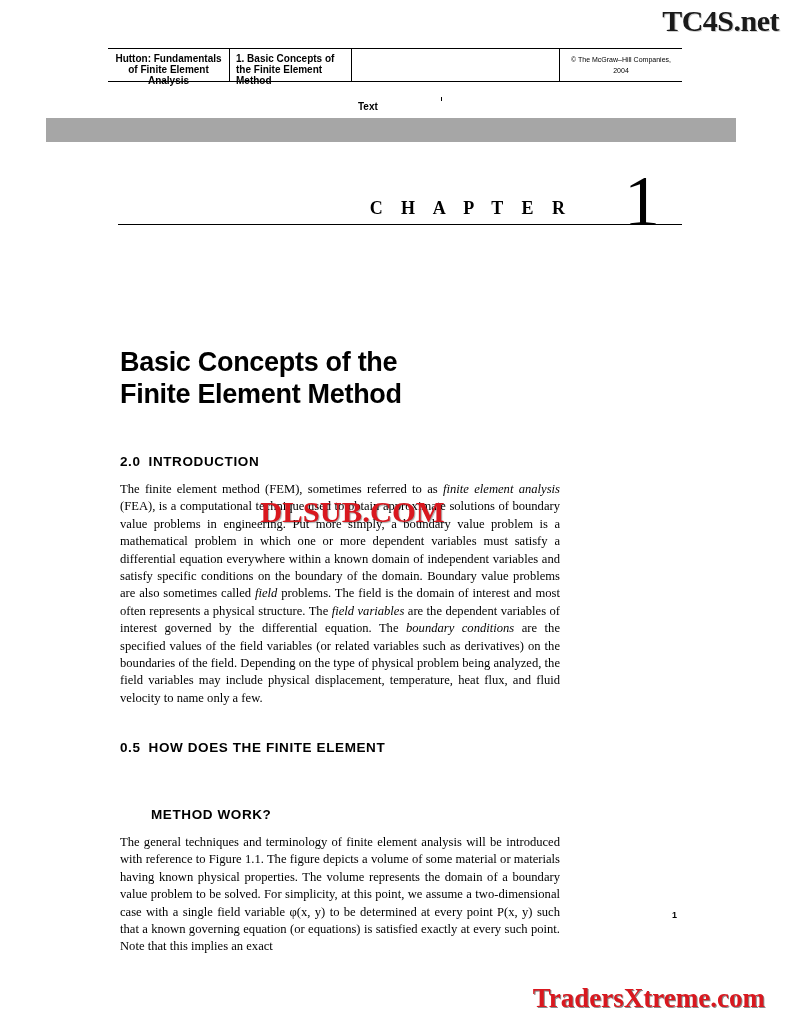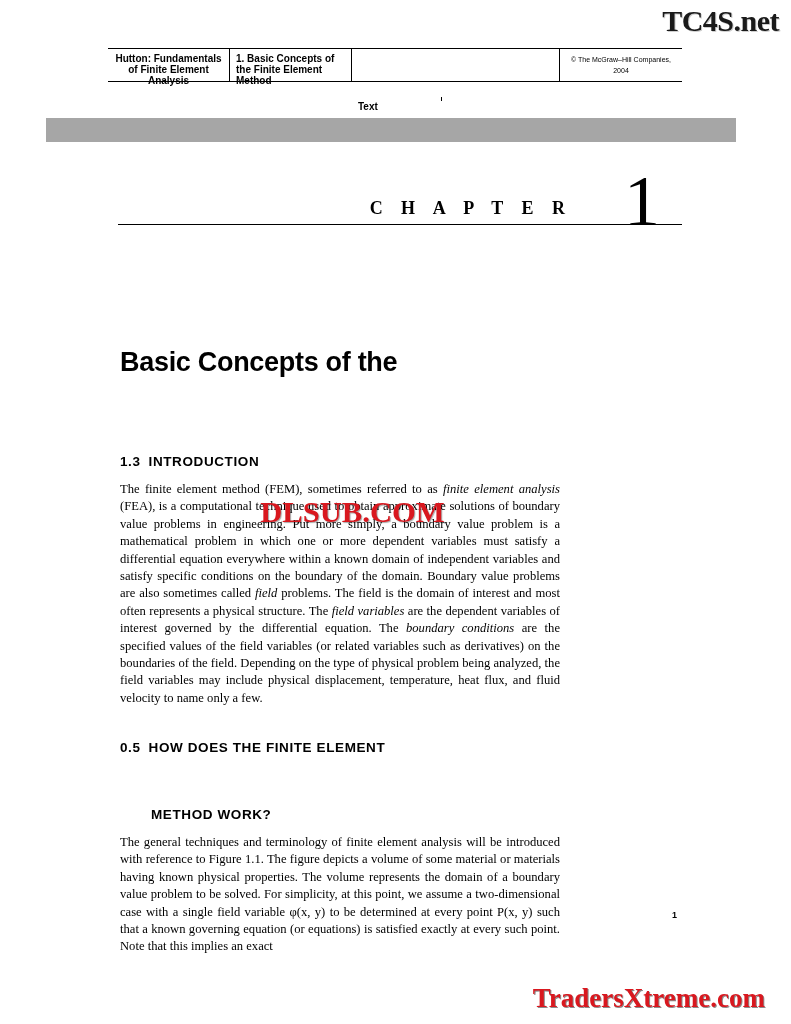--- a/index.html
+++ b/index.html
@@ -201,25 +201,26 @@
 <div class="grey-band"></div>
 
 <div class="chapter-row">
   <div class="chapter-word">C H A P T E R</div>
   <div class="chapter-num">1</div>
   <div class="chapter-rule"></div>
 </div>
 
 <div class="doc-title">
   <div>Basic Concepts of the</div>
+  <div>Finite Element Method</div>
 </div>
 
 <div class="section" id="section-intro">
   <div class="sec-head">
-    <span class="num">1.3</span><span>INTRODUCTION</span>
+    <span class="num">2.0</span><span>INTRODUCTION</span>
   </div>
   <p class="body-text">The finite element method (FEM), sometimes referred to as <i>finite element analysis</i> (FEA), is a computational technique used to obtain approximate solutions of boundary value problems in engineering. Put more simply, a boundary value problem is a mathematical problem in which one or more dependent variables must satisfy a differential equation everywhere within a known domain of independent variables and satisfy specific conditions on the boundary of the domain. Boundary value problems are also sometimes called <i>field</i> problems. The field is the domain of interest and most often represents a physical structure. The <i>field variables</i> are the dependent variables of interest governed by the differential equation. The <i>boundary conditions</i> are the specified values of the field variables (or related variables such as derivatives) on the boundaries of the field. Depending on the type of physical problem being analyzed, the field variables may include physical displacement, temperature, heat flux, and fluid velocity to name only a few.</p>
 </div>
 
 <div class="section" id="section-how">
   <div class="sec-head sec-head-2line">
     <span class="num">0.5</span><span>HOW DOES THE FINITE ELEMENT</span>
     <span class="l2">METHOD WORK?</span>
   </div>
   <p class="body-text">The general techniques and terminology of finite element analysis will be introduced with reference to Figure 1.1. The figure depicts a volume of some material or materials having known physical properties. The volume represents the domain of a boundary value problem to be solved. For simplicity, at this point, we assume a two-dimensional case with a single field variable φ(x, y) to be determined at every point P(x, y) such that a known governing equation (or equations) is satisfied exactly at every such point. Note that this implies an exact</p>

